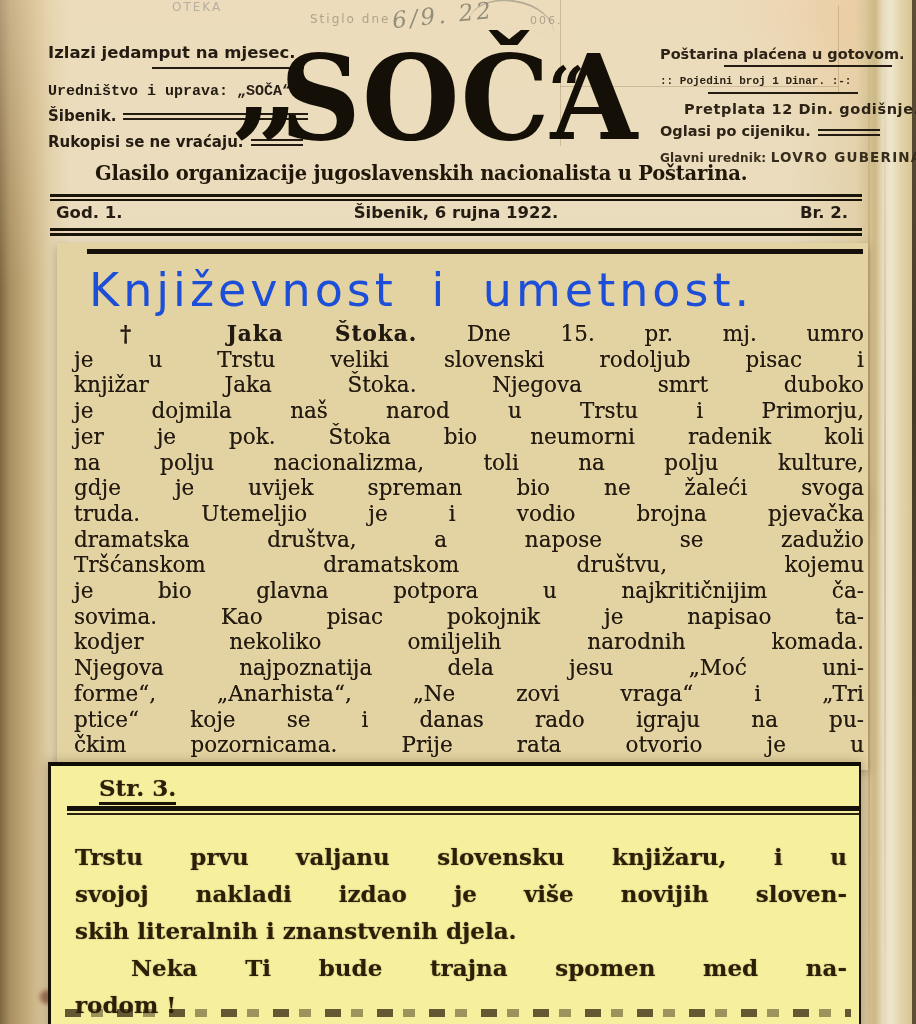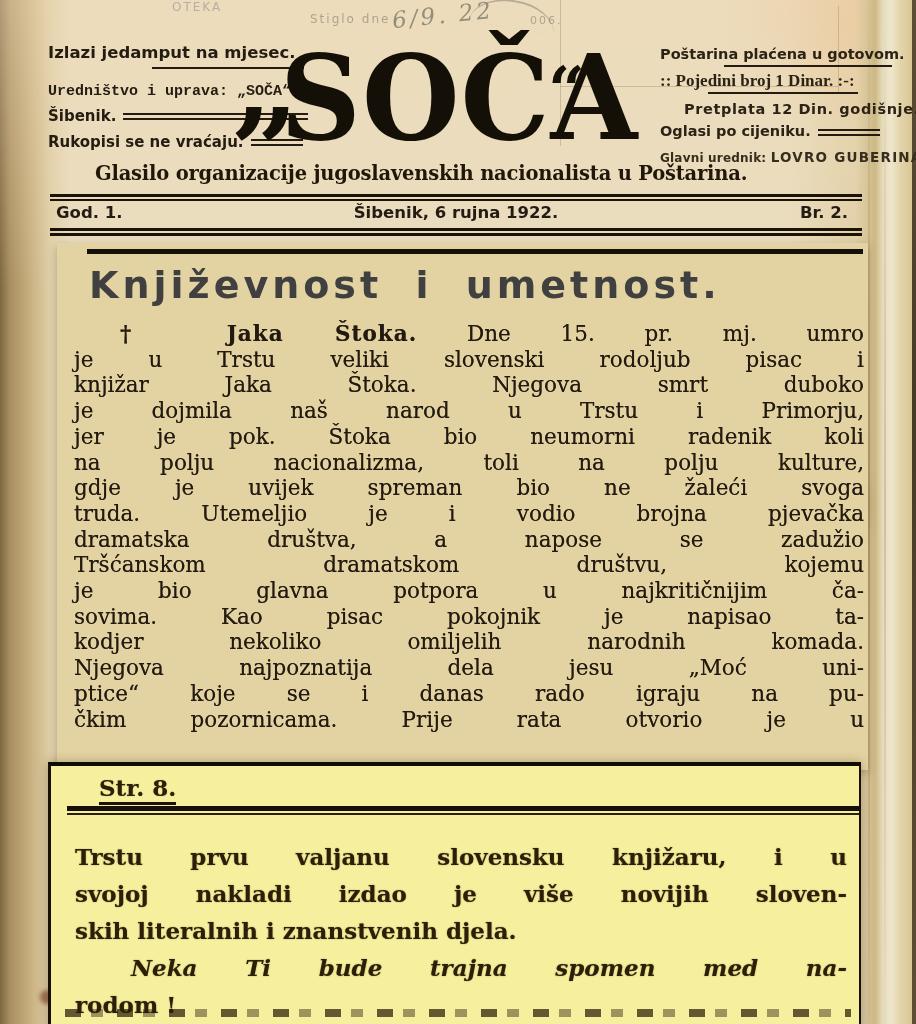--- a/index.html
+++ b/index.html
@@ -27,53 +27,53 @@
   .ml-line{font-size:16.5px;line-height:22px;white-space:nowrap;}
   .ml-sm{font-size:15px;}
   .rulebox{display:inline-block;vertical-align:middle;margin-left:7px;}
   .rl{height:2px;background:#241c12;margin-top:3px;}
   .mast-title{left:232px;top:26px;width:380px;height:150px;white-space:nowrap;color:#151007;}
   .tq-open{font-size:118px;font-family:"DejaVu Serif",serif;font-weight:bold;position:absolute;left:0;top:-12px;}
   .t-main{font-size:112px;font-family:"DejaVu Serif",serif;font-weight:bold;position:absolute;left:48px;top:22px;line-height:100px;letter-spacing:1px;transform:scaleY(1.06);}
   .tq-close{font-size:64px;font-family:"DejaVu Serif",serif;font-weight:bold;position:absolute;left:316px;top:26px;}
   .mast-right{left:660px;top:44px;width:252px;font-family:"DejaVu Sans",sans-serif;font-weight:bold;color:#2c2316;}
   .mr-line{font-size:14.5px;line-height:20px;white-space:nowrap;}
-  .mr-serif{font-family:Liberation Serif, serif;font-size:17px;}
+  .mr-serif{font-family:Liberation Mono, monospace;font-size:11px;}
   .mr-sp{letter-spacing:.6px;}
   .mr-ed{font-size:12px;letter-spacing:.2px;color:#372d1d;}
   .mr-ed b{font-size:13.5px;letter-spacing:1.2px;}
   .subtitle{left:95px;top:162px;width:620px;text-align:center;font-family:"DejaVu Serif",serif;font-weight:bold;font-size:19.5px;color:#201709;letter-spacing:-0.2px;white-space:nowrap;}
   
   .dbl-rule{left:50px;width:812px;}
   .dbl-rule .a{height:3px;background:#1a130a;}
   .dbl-rule .b{height:2px;background:#1a130a;margin-top:2px;}
   .dateline{left:50px;top:203px;width:812px;font-family:"DejaVu Sans",sans-serif;font-weight:bold;font-size:16.5px;color:#241c12;}
   .dl-left{position:absolute;left:6px;top:0;}
   .dl-center{position:absolute;left:0;right:0;text-align:center;top:0;}
   .dl-right{position:absolute;right:14px;top:0;}
   
   .clip1{left:57px;top:243px;width:811px;height:527px;background:#e4d3a2;box-shadow:0 3px 8px rgba(90,70,40,.35);}
   .c1-toprule{position:absolute;left:30px;top:6px;width:776px;height:5px;background:#16100a;}
-  .c1-head{position:absolute;left:32px;top:20px;font-family:"DejaVu Sans",sans-serif;font-weight:bold;font-size:38px;letter-spacing:4px;word-spacing:16px;color:#404040;white-space:nowrap;}
+  .c1-head{position:absolute;left:32px;top:20px;font-family:"DejaVu Sans",sans-serif;font-weight:normal;font-size:46px;letter-spacing:4px;word-spacing:16px;color:#1d4ed8;white-space:nowrap;}
   .c1-body{position:absolute;left:17px;top:78px;width:790px;}
   .bline{font-size:21.5px;line-height:25.7px;color:#221a10;text-shadow:0 0 .5px rgba(35,25,10,.7);}
   .jline{text-align:justify;text-align-last:justify;}
   .indent1{text-indent:46px;}
   .leadin{font-weight:bold;letter-spacing:1px;margin-top:13px;}
   
   .clip2{left:48px;top:762px;width:808px;height:262px;background:#f6ef9e;
     border-top:4px solid #0f0b05;border-left:3px solid #171106;border-right:2px solid #171106;border-bottom:4px solid #0f0b05;
     box-shadow:0 0 10px rgba(90,70,40,.4);}
   .str-label{position:absolute;left:48px;top:8px;font-family:"DejaVu Serif",serif;font-weight:bold;font-size:23px;color:#2b1f08;border-bottom:3px solid #1c1406;padding-bottom:1px;text-shadow:0 0 1px rgba(60,40,10,.5);}
   .c2-rule{position:absolute;left:16px;top:40px;width:792px;}
   .c2-rule .a{height:5px;background:#15100a;}
   .c2-rule .b{height:2px;background:#2a2012;margin-top:2px;}
   .c2-body{position:absolute;left:24px;top:72px;width:772px;}
   .b2line{font-size:23px;line-height:37px;font-weight:bold;color:#2b1f08;text-shadow:0 0 1.3px rgba(60,40,8,.55);}
-  .indent2{text-indent:56px;font-style:italic;}
+  .indent2{text-indent:56px;}
   .tinyprint{position:absolute;left:14px;top:243px;width:786px;height:8px;opacity:.8;filter:blur(.6px);
     background:repeating-linear-gradient(90deg, rgba(42,30,9,.9) 0 16px, rgba(42,30,9,0) 16px 26px, rgba(42,30,9,.55) 26px 38px, rgba(42,30,9,0) 38px 52px);}
 </style>
 </head>
 <body>
 
 <div id="stage">
 
   <div class="abs pink-corner"></div>
   <div class="abs torn-strip"></div>
@@ -144,28 +144,29 @@
           <div class="bline jline">jer je pok. Štoka bio neumorni radenik koli</div>
           <div class="bline jline">na polju nacionalizma, toli na polju kulture,</div>
           <div class="bline jline">gdje je uvijek spreman bio ne žaleći svoga</div>
           <div class="bline jline">truda. Utemeljio je i vodio brojna pjevačka</div>
           <div class="bline jline">dramatska društva, a napose se zadužio</div>
           <div class="bline jline">Tršćanskom dramatskom društvu, kojemu</div>
           <div class="bline jline">je bio glavna potpora u najkritičnijim ča-</div>
           <div class="bline jline">sovima. Kao pisac pokojnik je napisao ta-</div>
           <div class="bline jline">kodjer nekoliko omiljelih narodnih komada.</div>
           <div class="bline jline">Njegova najpoznatija dela jesu „Moć uni-</div>
+          <div class="bline jline">forme“, „Anarhista“, „Ne zovi vraga“ i „Tri</div>
           <div class="bline jline">ptice“ koje se i danas rado igraju na pu-</div>
           <div class="bline jline">čkim pozornicama. Prije rata otvorio je u</div>
         </div>
     </div>
   </div>
 
   <div class="abs clip2">
-    <div class="str-label">Str. 8.</div>
+    <div class="str-label">Str. 3.</div>
     <div class="c2-rule">
         <div class="a"></div>
         <div class="b"></div>
       </div>
     <div class="c2-body">
       <div class="b2line jline">Trstu prvu valjanu slovensku knjižaru, i u</div>
       <div class="b2line jline">svojoj nakladi izdao je više novijih sloven-</div>
       <div class="b2line">skih literalnih i znanstvenih djela.</div>
       <div class="b2line jline indent2">Neka Ti bude trajna spomen med na-</div>
       <div class="b2line">rodom !</div>

